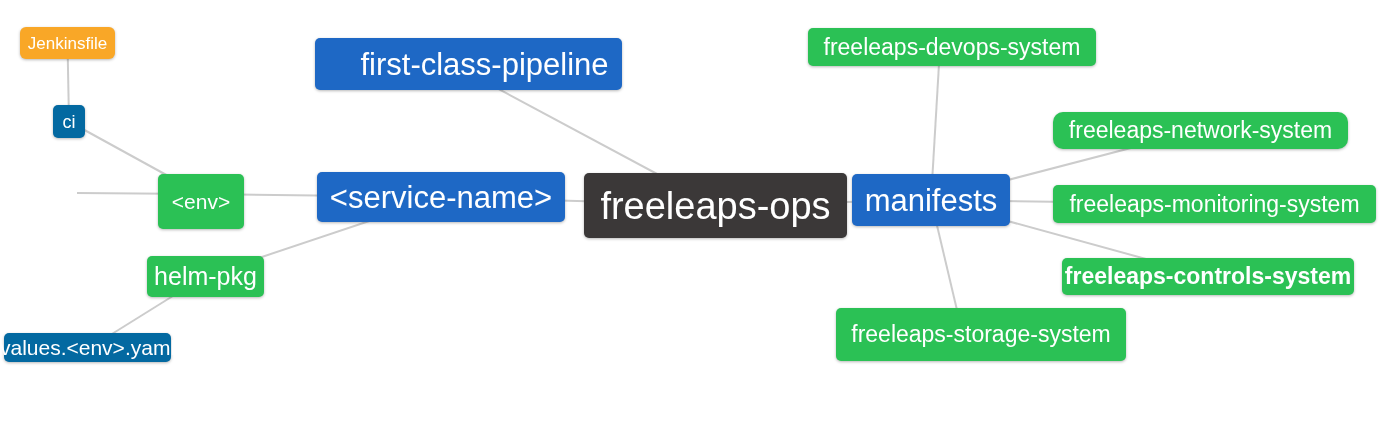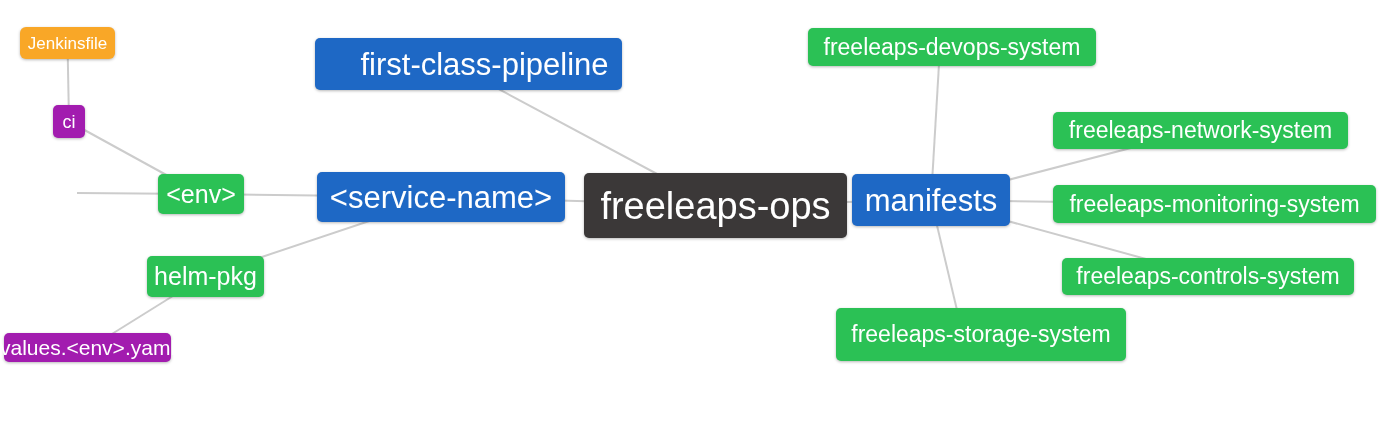--- a/index.html
+++ b/index.html
@@ -18,37 +18,37 @@
     color:#ffffff; white-space:nowrap;
     border-radius:5px;
     box-shadow:0 1px 3px rgba(0,0,0,0.28);
     cursor:pointer;
     line-height:1;
   }
   
   .c-root  { background:#3b3838; }
   .c-blue  { background:#1e68c5; }
   .c-green { background:#2bc155; }
-  .c-red   { background:#a21caf; }
+  .c-red   { background:#0369a1; }
   .c-amber { background:#f9a727; }
   
   .n-jenkinsfile { left:20px;   top:27px;  width:95px;  height:32px; font-size:17px; border-radius:6px; }
   .n-ci          { left:53px;   top:105px; width:32px;  height:33px; font-size:18px; }
   .n-argo        { left:31px;   top:177px; width:92px;  height:32px; font-size:19px; }
-  .n-env         { left:158px;  top:174px; width:86px;  height:40px; font-size:25px; }
+  .n-env         { left:158px;  top:174px; width:86px;  height:55px; font-size:21px; }
   .n-fcp         { left:315px;  top:38px;  width:275px; height:52px; font-size:31px;padding-left:32px; }
   .n-svc         { left:317px;  top:172px; width:248px; height:50px; font-size:31px; }
   .n-helm        { left:147px;  top:256px; width:117px; height:41px; font-size:25px; }
   .n-values      { left:4px;    top:333px; width:167px; height:29px; font-size:21px; }
   .n-ops         { left:584px;  top:173px; width:263px; height:65px; font-size:38px; }
   .n-manifests   { left:852px;  top:174px; width:158px; height:52px; font-size:31px; }
   .n-devops      { left:796px;  top:28px;  width:288px; height:38px; font-size:23px;margin-left:12px; }
-  .n-network     { left:1053px; top:112px; width:295px; height:37px; font-size:23px; }
+  .n-network     { left:1053px; top:112px; width:295px; height:37px; font-size:23px;border-radius:10px; }
   .n-monitoring  { left:1053px; top:185px; width:323px; height:38px; font-size:23px; }
-  .n-controls    { left:1062px; top:258px; width:292px; height:37px; font-size:23px; }
+  .n-controls    { left:1062px; top:258px; width:292px; height:37px; font-size:23px;font-weight:bold; }
   .n-storage     { left:816px;  top:308px; width:290px; height:53px; font-size:23px;margin-left:20px; }
 </style>
 </head>
 <body>
 
 <div class="canvas">
 
   <svg class="edges" xmlns="http://www.w3.org/2000/svg">
     <line x1="67.5" y1="43" x2="69" y2="121.5"></line>
     <line x1="69" y1="121.5" x2="201" y2="194"></line>

